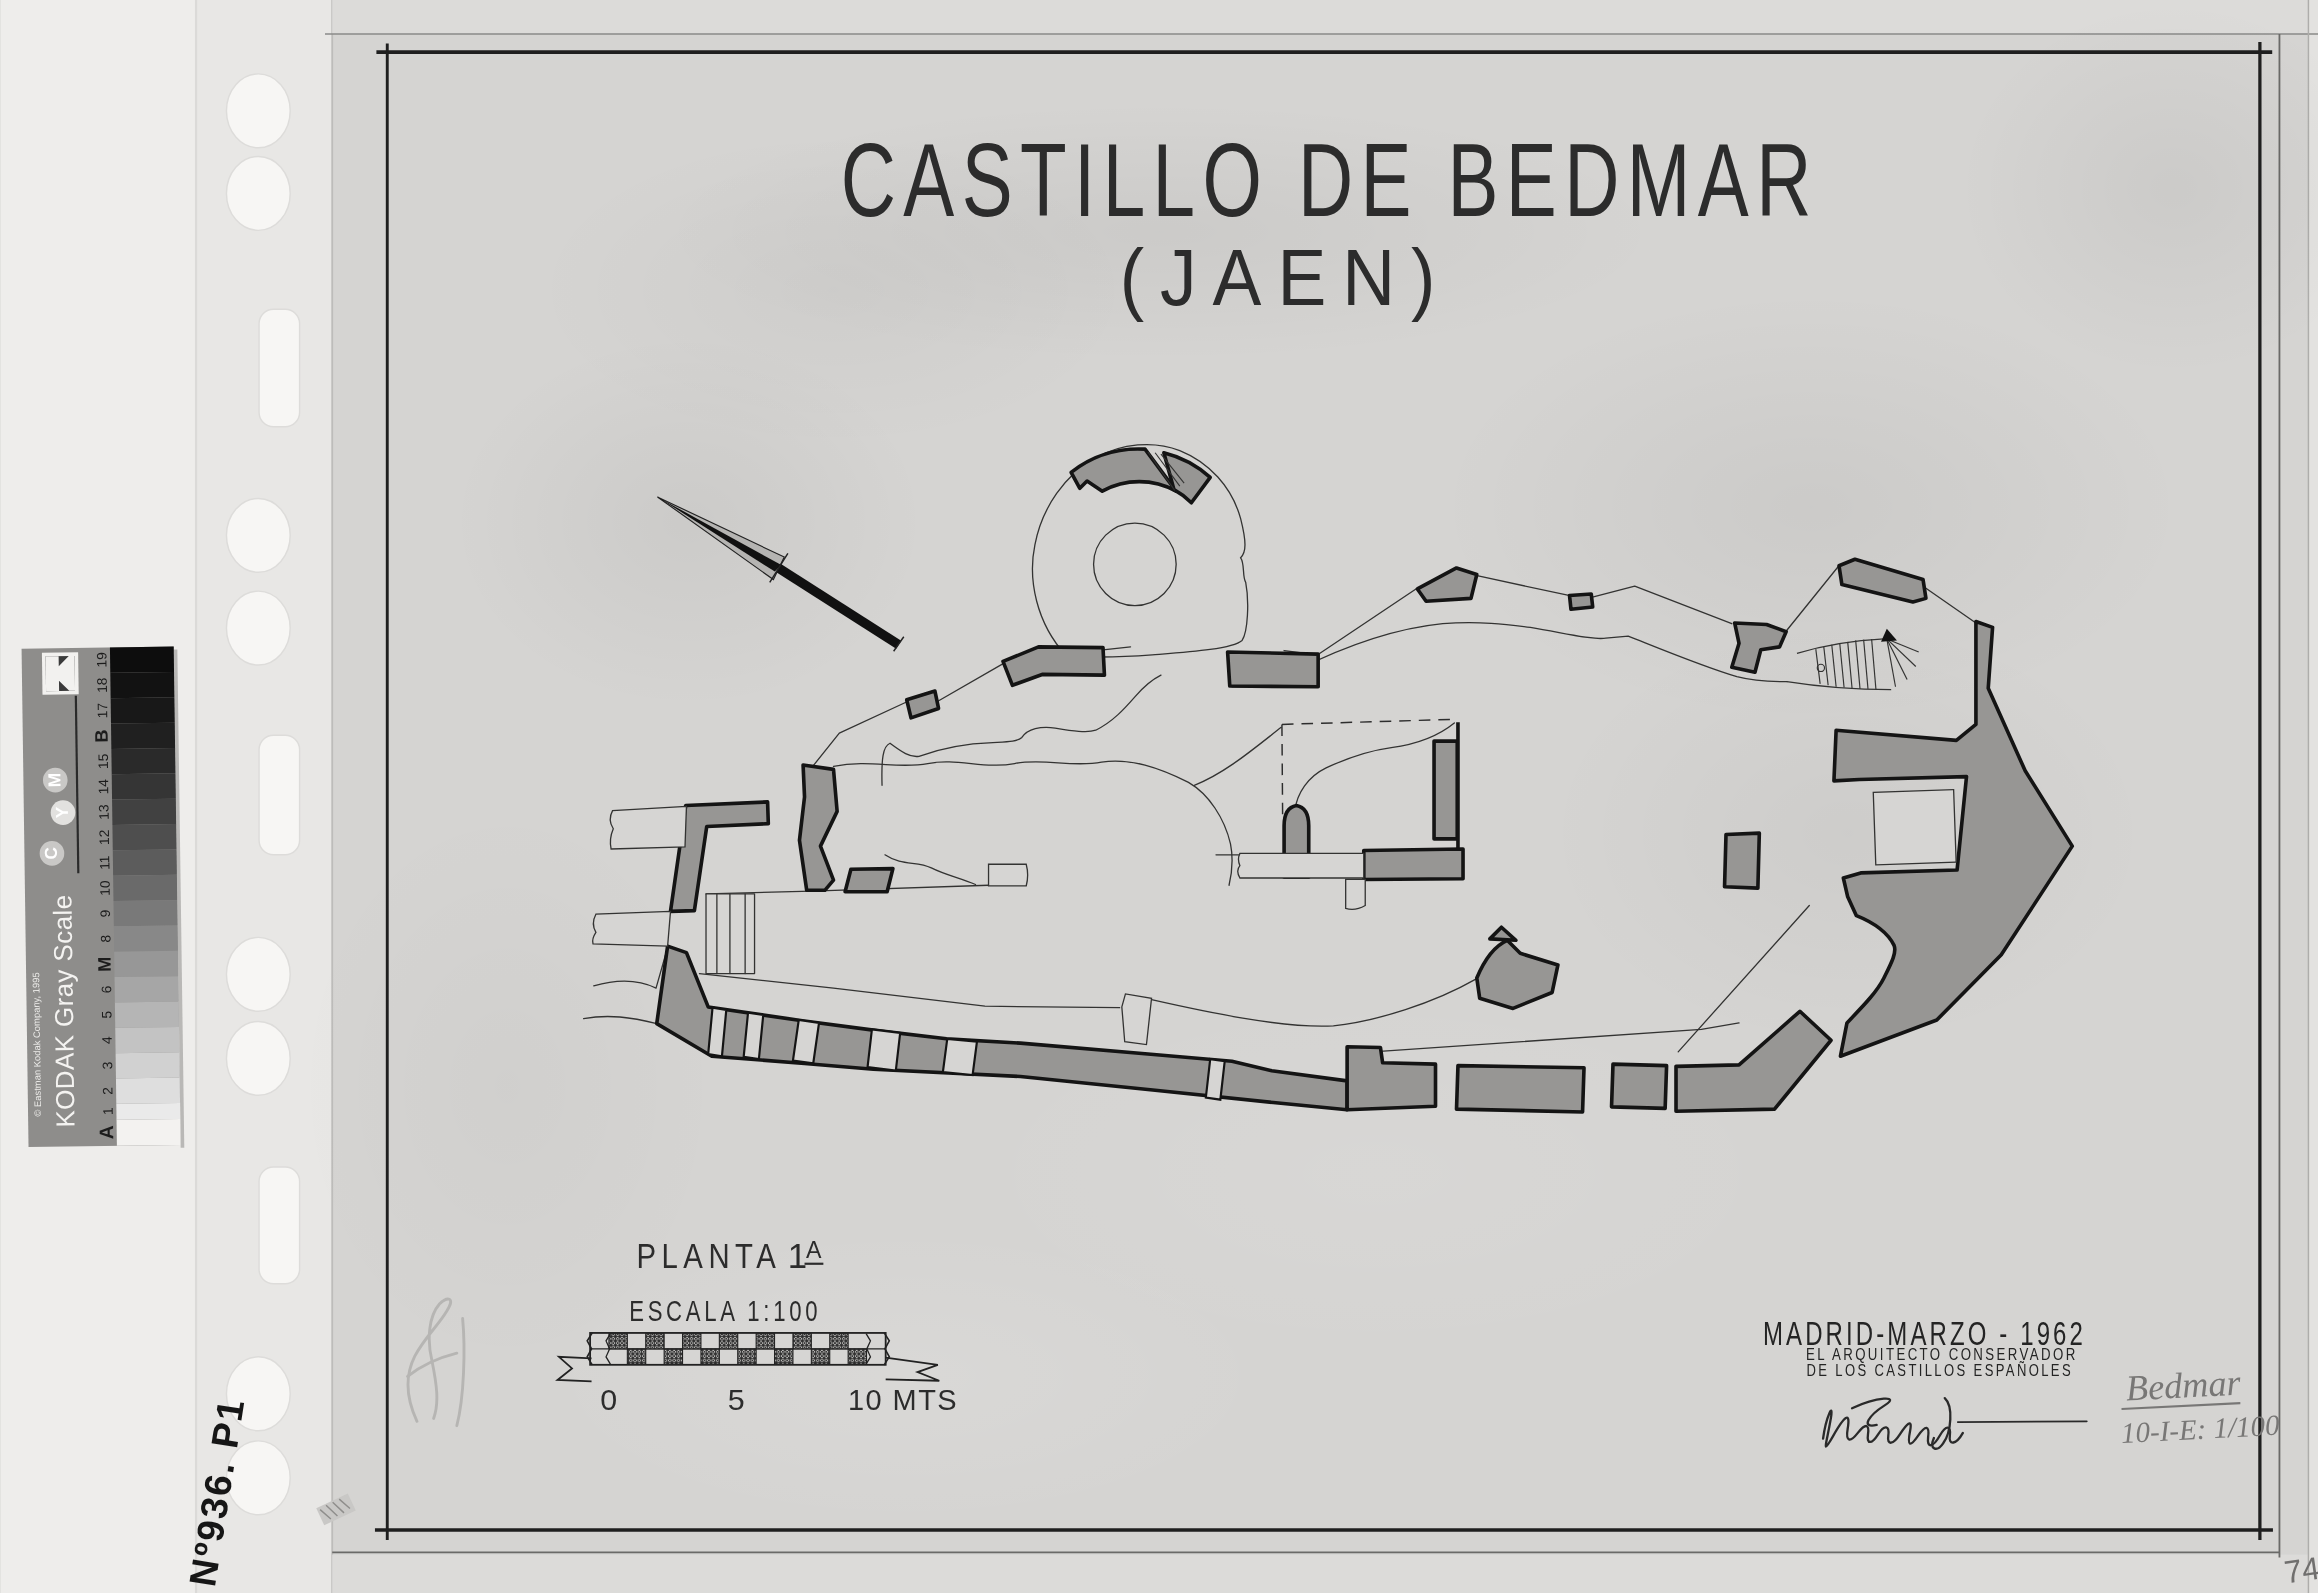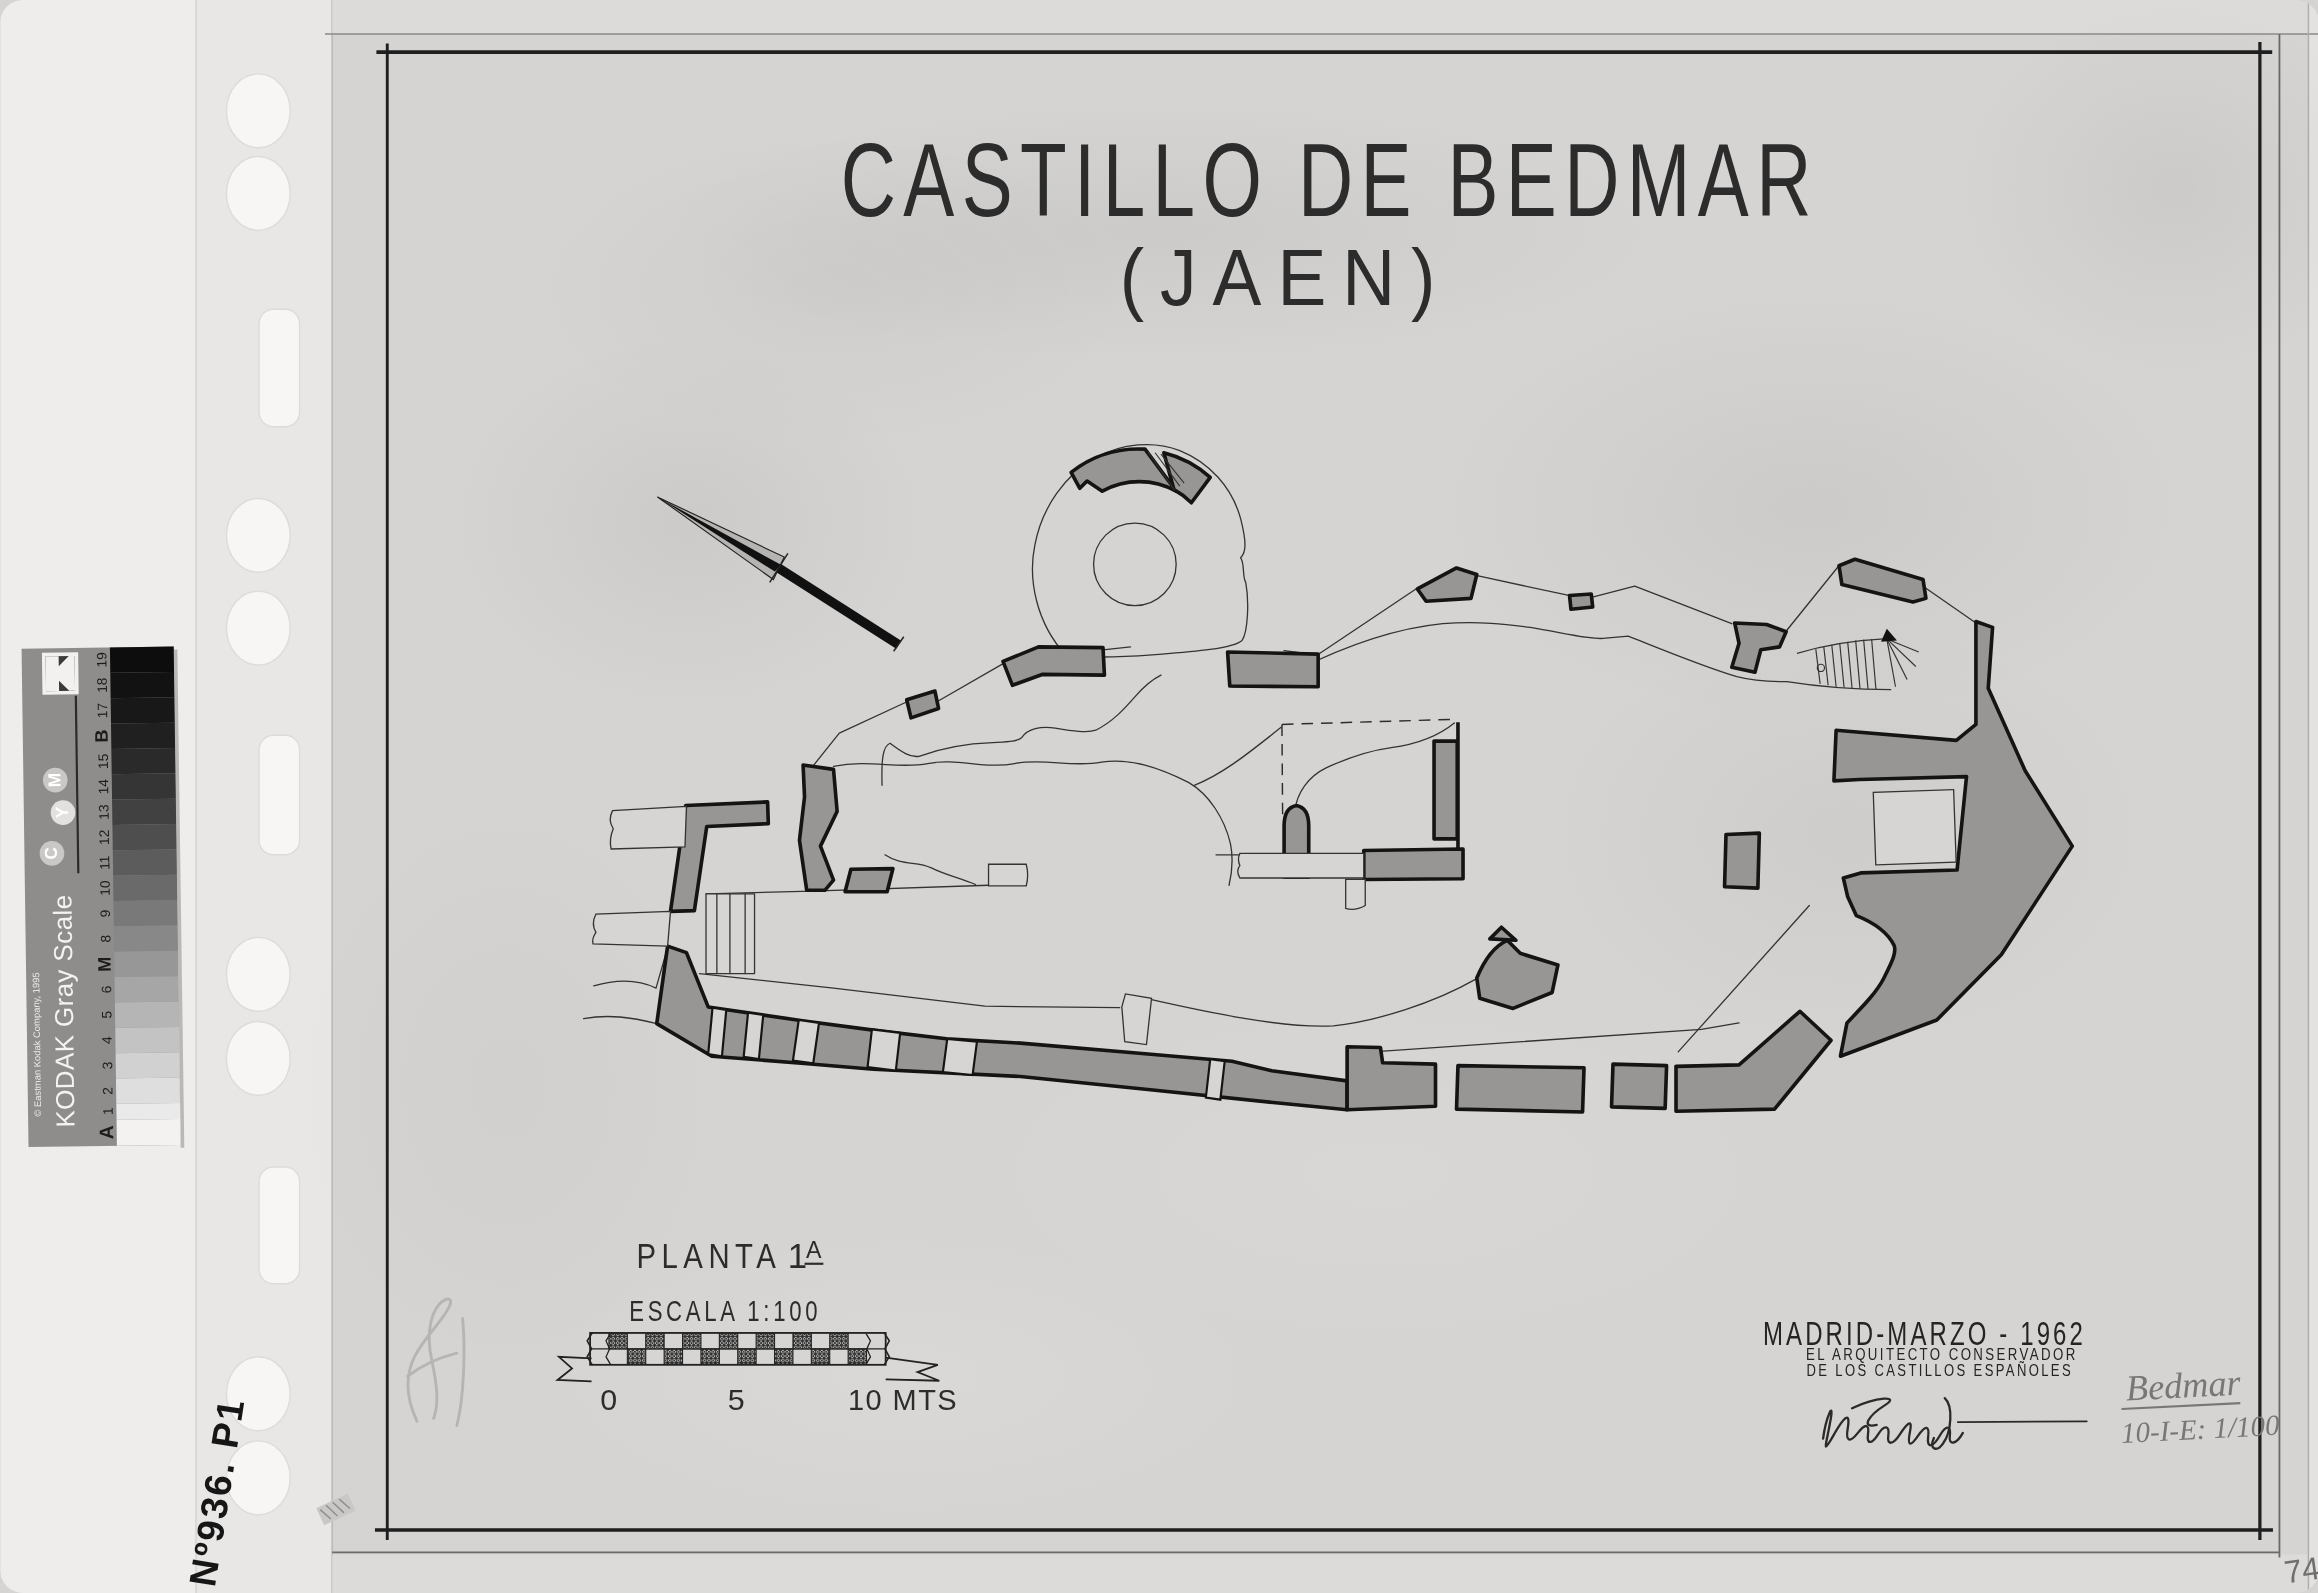--- a/index.html
+++ b/index.html
@@ -1,16 +1,16 @@
 <!DOCTYPE html>
 <html style="font-size:11.6px"><head>
 <meta charset="utf-8">
 <style>
   html,body{margin:0;padding:0;background:#d5d4d2;}
-  #root{position:relative;width:2319px;height:1593px;overflow:hidden;font-family:"Liberation Sans",sans-serif;border-radius:23px;}
+  #root{position:relative;width:2319px;height:1593px;overflow:hidden;font-family:"Liberation Sans",sans-serif;}
   svg{position:absolute;left:0;top:0;}
 </style>
 </head>
 <body>
 <div id="root">
 <svg width="2319" height="1593" viewBox="0 0 3200 2199">
 <defs>
   <pattern id="xh" width="6" height="6" patternUnits="userSpaceOnUse">
     <rect width="6" height="6" fill="#b9b8b6"></rect>
     <path d="M0,0 L6,6 M6,0 L0,6 M3,0 L3,6 M0,3 L6,3" stroke="#2a2a2a" stroke-width="1.1"></path>

